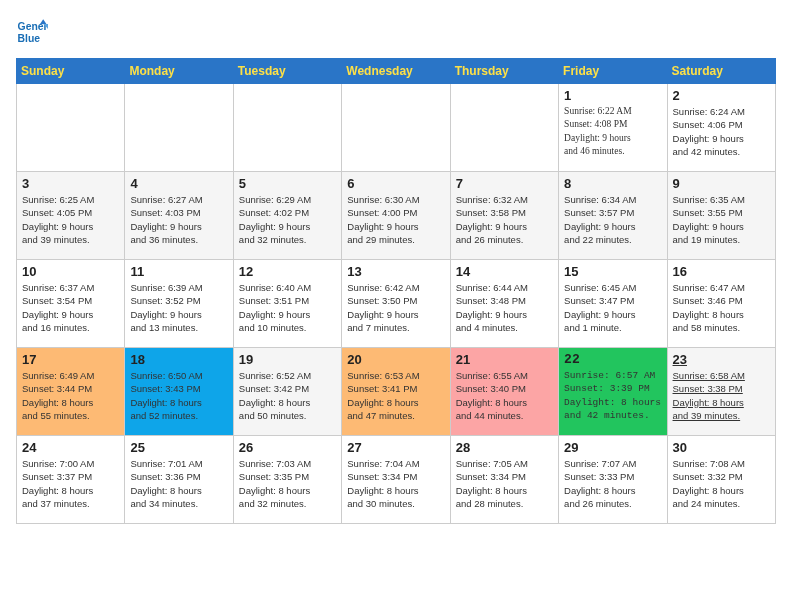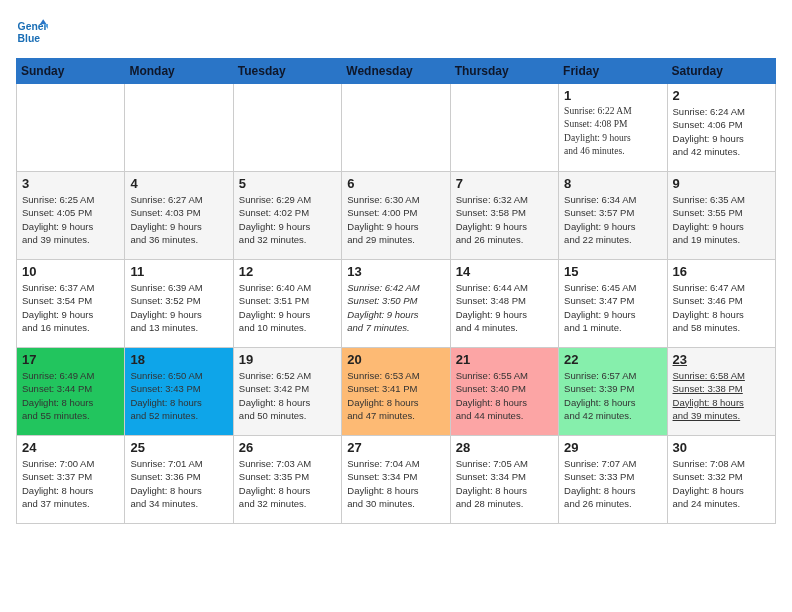--- a/index.html
+++ b/index.html
@@ -43,21 +43,21 @@
       font-size: 15px;
       color: #444;
     }
     table {
       width: 100%;
       border-collapse: collapse;
       table-layout: fixed;
     }
     th {
       background-color: #2a75c7;
-      color: #0f172a;
+      color: #fde047;
       font-size: 12px;
       font-weight: bold;
       padding: 5px 4px;
       text-align: left;
       border: 1px solid #2a75c7;
     }
     td {
       border: 1px solid #ccc;
       vertical-align: top;
       padding: 4px 5px;
@@ -209,21 +209,21 @@
         </td>
         <td>
           <span class="day-num">12</span>
           <div class="day-info" style="white-space: pre-line;">Sunrise: 6:40 AM
 Sunset: 3:51 PM
 Daylight: 9 hours
 and 10 minutes.</div>
         </td>
         <td>
           <span class="day-num">13</span>
-          <div class="day-info" style="white-space: pre-line; font-style: italic;">Sunrise: 6:42 AM
+          <div class="day-info" style="white-space: pre-line;">Sunrise: 6:42 AM
 Sunset: 3:50 PM
 Daylight: 9 hours
 and 7 minutes.</div>
         </td>
         <td>
           <span class="day-num">14</span>
           <div class="day-info" style="white-space: pre-line;">Sunrise: 6:44 AM
 Sunset: 3:48 PM
 Daylight: 9 hours
 and 4 minutes.</div>
@@ -237,21 +237,21 @@
         </td>
         <td>
           <span class="day-num">16</span>
           <div class="day-info" style="white-space: pre-line;">Sunrise: 6:47 AM
 Sunset: 3:46 PM
 Daylight: 8 hours
 and 58 minutes.</div>
         </td>
       </tr>
       <tr>
-        <td style="background: #22c55e; margin-top: 20px;">
+        <td style="background: #fdba74; margin-top: 20px;">
           <span class="day-num">17</span>
           <div class="day-info" style="white-space: pre-line;">Sunrise: 6:49 AM
 Sunset: 3:44 PM
 Daylight: 8 hours
 and 55 minutes.</div>
         </td>
         <td style="background: #0ea5e9;">
           <span class="day-num">18</span>
           <div class="day-info" style="white-space: pre-line;">Sunrise: 6:50 AM
 Sunset: 3:43 PM
@@ -272,21 +272,21 @@
 Daylight: 8 hours
 and 47 minutes.</div>
         </td>
         <td style="background: #fca5a5;">
           <span class="day-num">21</span>
           <div class="day-info" style="white-space: pre-line;">Sunrise: 6:55 AM
 Sunset: 3:40 PM
 Daylight: 8 hours
 and 44 minutes.</div>
         </td>
-        <td style="background: #86efac;">
+        <td style="background: #22c55e; font-family: Liberation Mono, monospace;">
           <span class="day-num">22</span>
           <div class="day-info" style="white-space: pre-line;">Sunrise: 6:57 AM
 Sunset: 3:39 PM
 Daylight: 8 hours
 and 42 minutes.</div>
         </td>
         <td style="background: rgb(245, 245, 245); text-decoration: underline;">
           <span class="day-num">23</span>
           <div class="day-info" style="white-space: pre-line;">Sunrise: 6:58 AM
 Sunset: 3:38 PM

